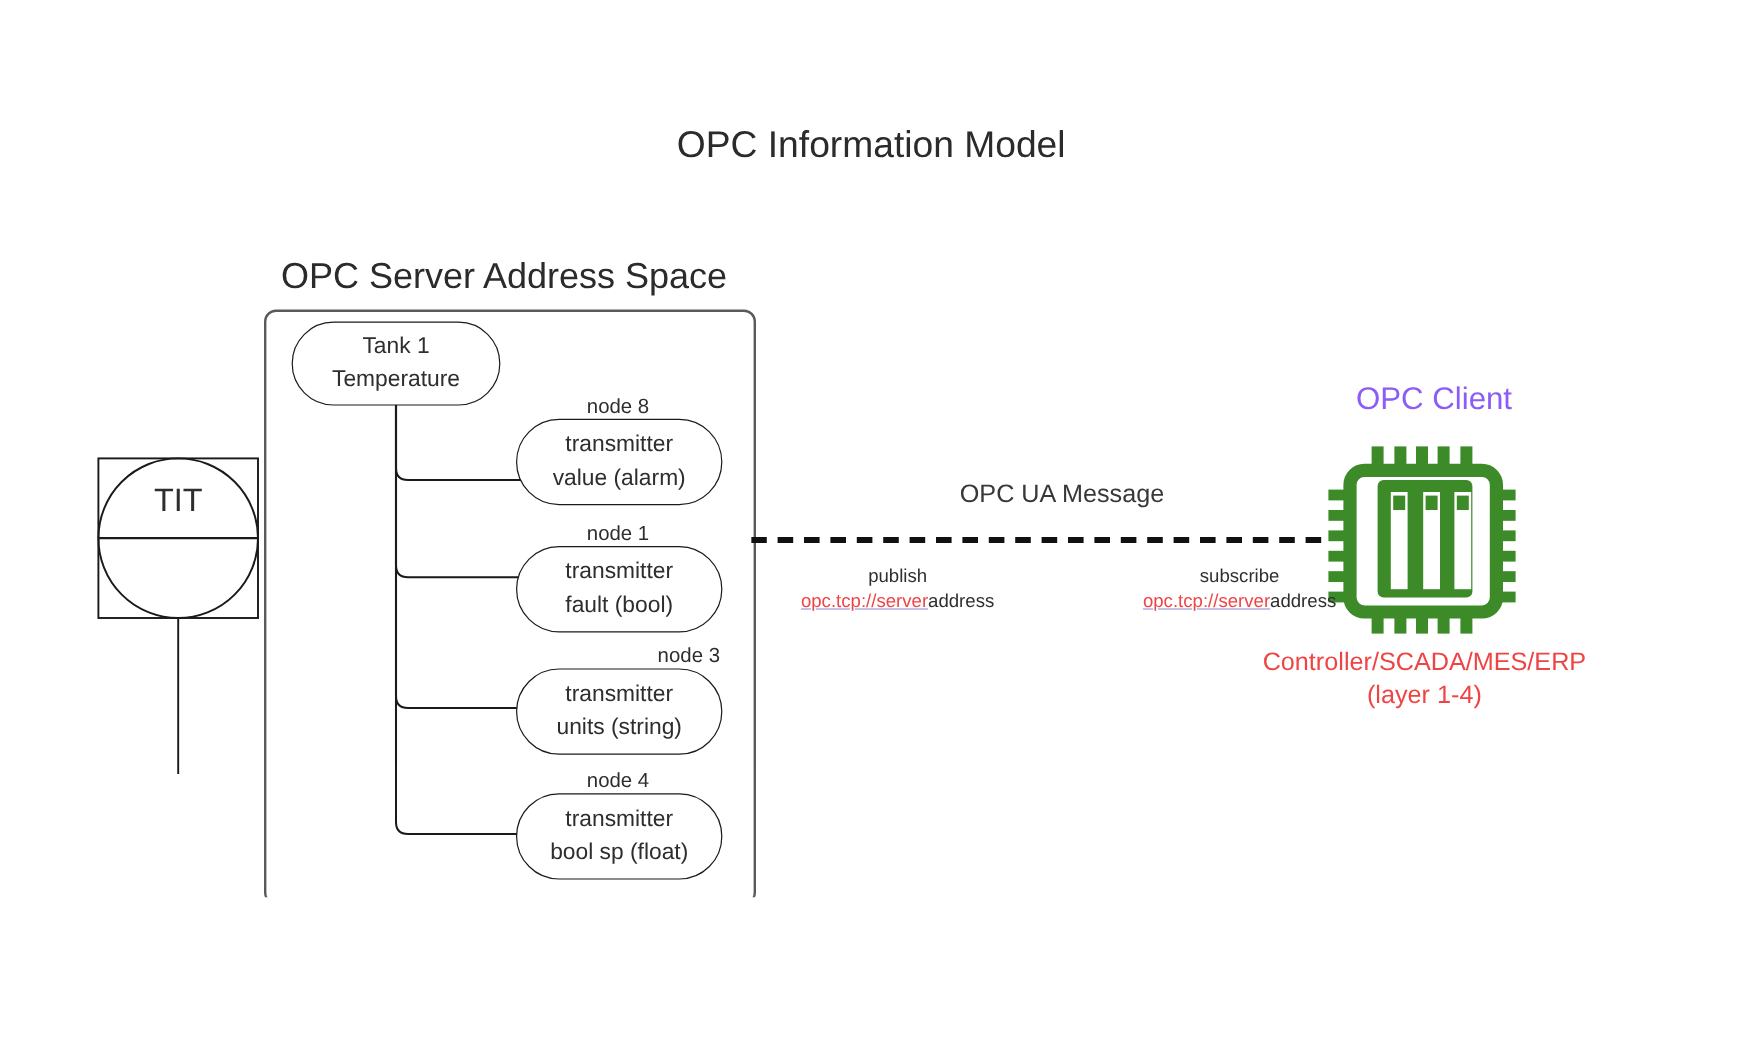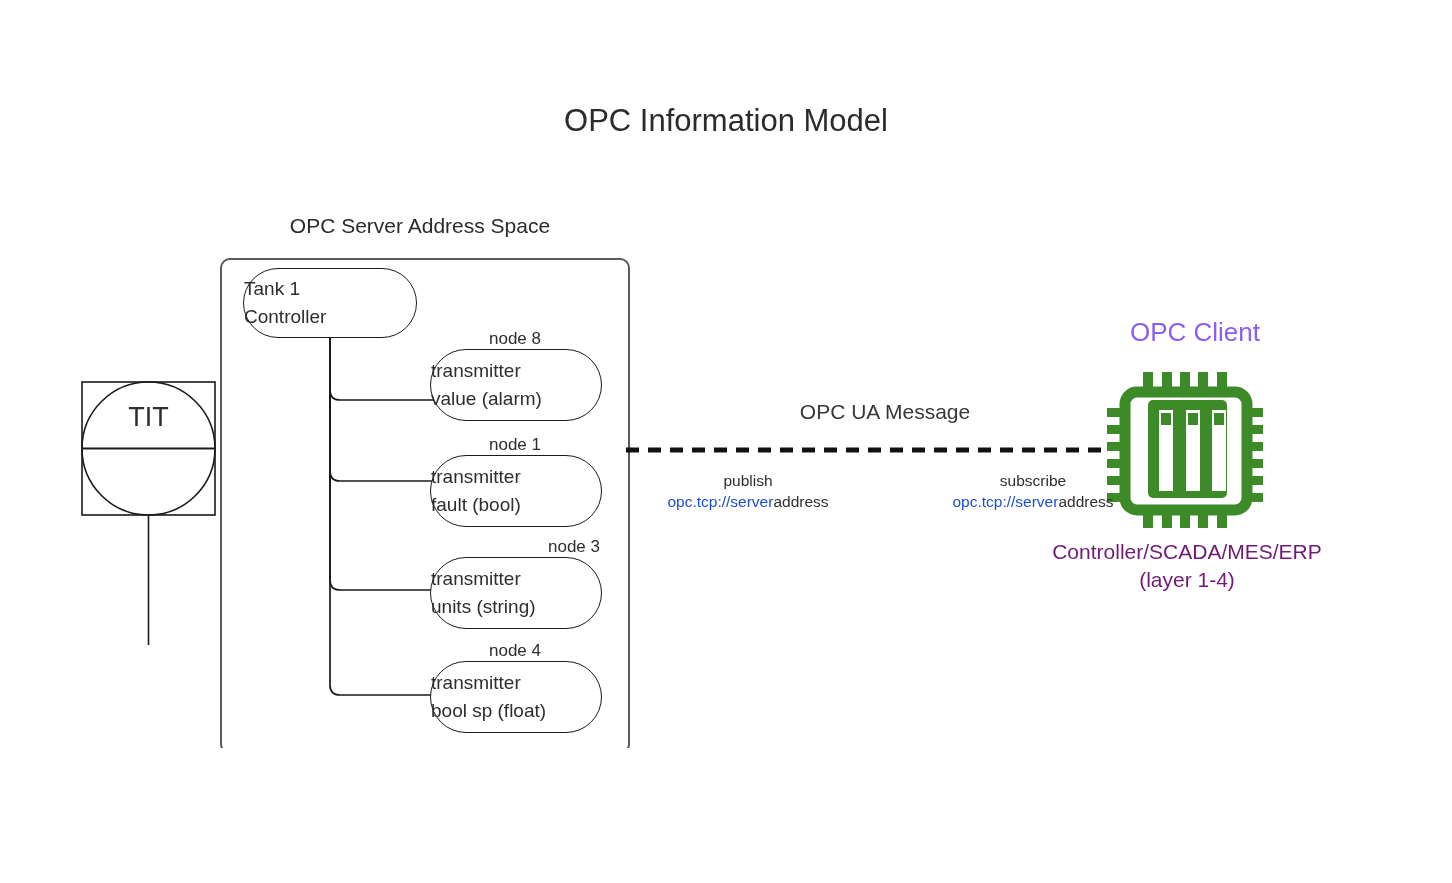--- a/index.html
+++ b/index.html
@@ -3,53 +3,53 @@
 <meta charset="utf-8">
 <style>
   html,body{margin:0;padding:0;background:#ffffff;}
   #canvas{
     position:relative;width:1452px;height:748px;background:#ffffff;overflow:hidden;
     font-family:"Liberation Sans", sans-serif;color:#2e2e2e;
   }
   .abs{position:absolute;}
   .ctr{text-align:center;}
   #diagram-title{left:0;top:103px;width:1452px;font-size:31px;color:#2b2b2b;}
-  #server-heading{left:120px;top:214px;width:600px;font-size:21px;color:#2b2b2b;text-align:center;}
+  #server-heading{left:120px;top:214px;width:600px;font-size:30px;color:#2b2b2b;text-align:center;}
   #address-space-box{
     left:220px;top:258px;width:406px;height:492px;
     border:2px solid #5a5a5a;border-radius:10px;background:#ffffff;z-index:0;
   }
   #connector-layer{left:0;top:0;width:1452px;height:883px;z-index:1;pointer-events:none;}
   .stadium{
     background:#ffffff;border:1.7px solid #1a1a1a;border-radius:36px;
-    display:flex;flex-direction:column;justify-content:center;
+    display:flex;flex-direction:column;justify-content:center;align-items:center;
     z-index:2;font-size:19px;line-height:1.45;color:#2e2e2e;
   }
   #tank-node{left:243px;top:268px;width:172px;height:68px;}
   .node-oval{left:430px;width:170px;height:70px;}
   #node-oval-1{top:349px;}
   #node-oval-2{top:455px;}
   #node-oval-3{top:557px;}
   #node-oval-4{top:661px;}
   .node-label{left:430px;width:170px;font-size:17px;z-index:2;color:#2e2e2e;}
   #node-label-1{top:329px;}
   #node-label-2{top:435px;}
   #node-label-3{top:537px;text-align:right;}
   #node-label-4{top:641px;}
   #object-label{left:224px;top:762px;width:400px;font-size:25px;color:#2b2b2b;}
   #instrument{left:75px;top:375px;width:160px;height:280px;}
   #ua-message-label{left:700px;top:400px;width:370px;font-size:21px;color:#383838;}
   #dashed-link{left:626px;top:445px;width:484px;height:10px;}
   .pubsub{top:471px;width:210px;font-size:15.5px;line-height:1.35;color:#2f2f2f;z-index:3;}
   #publish-block{left:643px;}
   #subscribe-block{left:928px;}
-  .lnk{color:#1d4ed8;text-decoration-color:#9b9bd7;cursor:pointer;margin-top:20px;}
+  .lnk{color:#ef4444;text-decoration:underline;text-decoration-color:#9b9bd7;cursor:pointer;margin-top:20px;}
   #client-heading{left:1030px;top:317px;width:330px;font-size:26px;color:#8b5cf6;}
   #chip{left:1100px;top:365px;width:170px;height:165px;}
-  #client-caption{left:1017px;top:538px;width:340px;font-size:21px;line-height:1.33;color:#701a75;}
+  #client-caption{left:1017px;top:538px;width:340px;font-size:21px;line-height:1.33;color:#ef4444;}
 </style>
 </head>
 <body>
 
 <div id="canvas">
 
   <div class="abs ctr" id="diagram-title">OPC Information Model</div>
 
   <svg class="abs" id="instrument" viewBox="0 0 160 280">
     <rect x="7" y="7" width="133" height="133" fill="none" stroke="#1a1a1a" stroke-width="1.6"></rect>
@@ -64,21 +64,21 @@
 
   <svg class="abs" id="connector-layer" viewBox="0 0 1452 883">
     <path d="M330,336 V390 Q330,400 340,400 H436" fill="none" stroke="#1a1a1a" stroke-width="1.7"></path>
     <path d="M330,336 V471 Q330,481 340,481 H436" fill="none" stroke="#1a1a1a" stroke-width="1.7"></path>
     <path d="M330,336 V580 Q330,590 340,590 H436" fill="none" stroke="#1a1a1a" stroke-width="1.7"></path>
     <path d="M330,336 V685 Q330,695 340,695 H436" fill="none" stroke="#1a1a1a" stroke-width="1.7"></path>
   </svg>
 
   <div class="abs stadium" id="tank-node">
     <span>Tank 1</span>
-    <span>Controller</span>
+    <span>Temperature</span>
   </div>
 
   <div class="abs ctr node-label" id="node-label-1">node 8</div>
   <div class="abs stadium node-oval" id="node-oval-1">
     <span>transmitter</span>
     <span>value (alarm)</span>
   </div>
 
   <div class="abs ctr node-label" id="node-label-2">node 1</div>
   <div class="abs stadium node-oval" id="node-oval-2">

